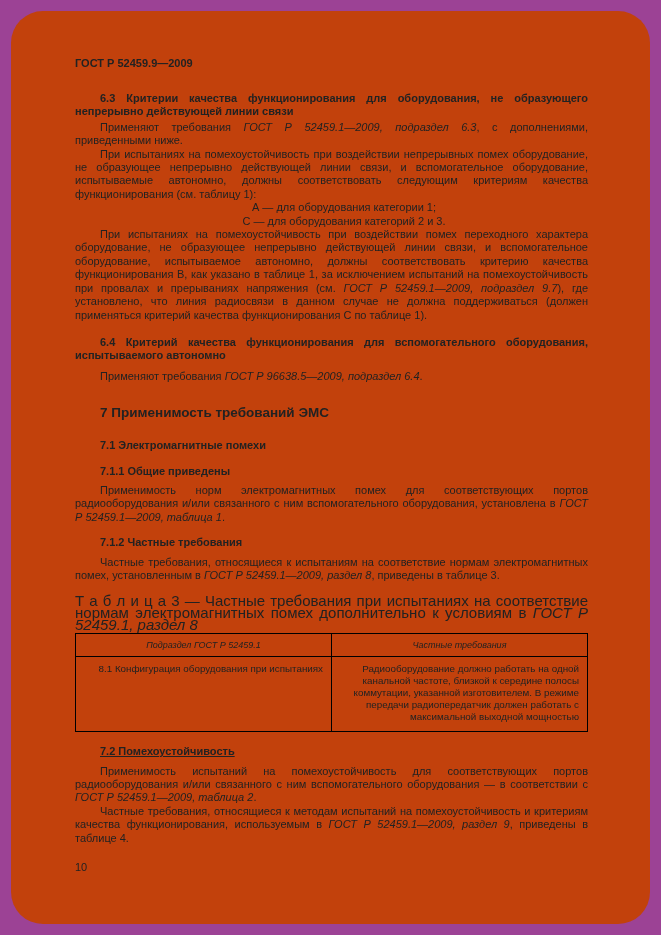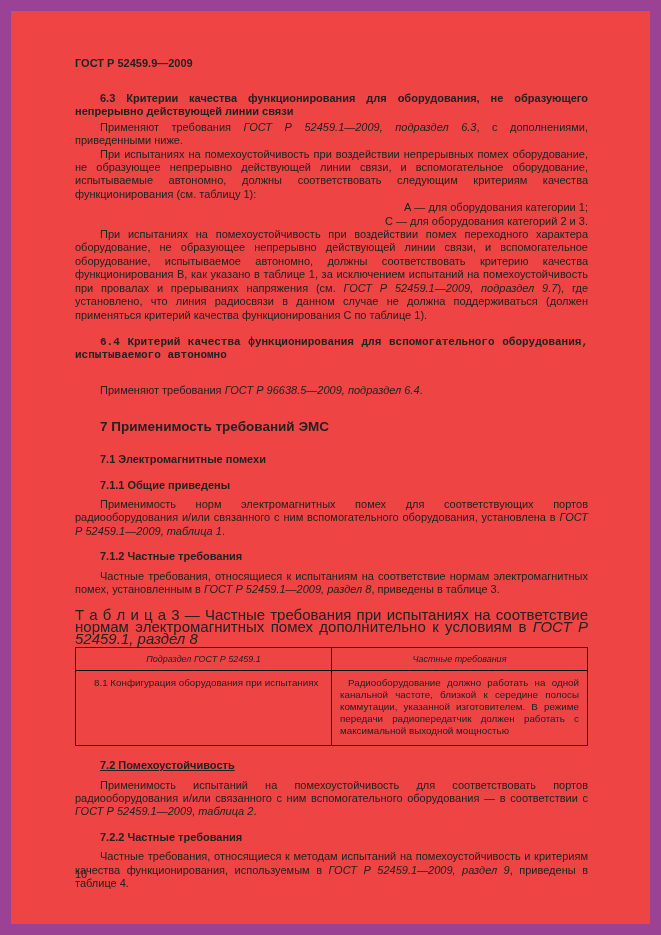--- a/index.html
+++ b/index.html
@@ -6,60 +6,61 @@
   body {
     width:661px; height:935px;
     background: var(--accent, #9c4295);
     font-family: "Liberation Sans", sans-serif;
     color:#222;
   }
   .frame { width:661px; height:935px; box-sizing:border-box; padding:11px; }
   .page {
     position:relative;
     width:100%; height:100%;
-    background:#ef4444;
+    background:#c2410c;
     box-sizing:border-box;
     padding:46px 62px 40px 64px;
     overflow:hidden;
+    border-radius:32px;
   }
   .docnum { font-size:11px; font-weight:bold; margin:0 0 23px 0; }
   .para {
     font-size:11px; line-height:13.4px;
     margin:0; text-indent:25px; text-align:justify;
   }
   .bold { font-weight:bold;margin-top:12px; }
   .it { font-style:italic; }
   .h63 { margin-bottom:2px; }
-  .h64 { margin-top:14px; margin-bottom:21px;font-family:Liberation Mono, monospace; }
+  .h64 { margin-top:14px; margin-bottom:7px; }
   .h7-main { font-size:13.5px; line-height:16px; font-weight:bold; margin:22px 0 18px 0; text-indent:25px; }
   .h-sub { font-weight:bold; margin:12px 0 6px 0; }
   .list-item {
     font-size:11px; line-height:13.4px; margin:0;
-    padding-left:25px; text-indent:0; text-align:right;
+    padding-left:25px; text-indent:0; text-align:center;
   }
   .tbl-caption {
     font-size:15px; line-height:11.6px;
     margin:13px 0 3px 0; text-align:justify; text-indent:0;
   }
   table.tbl {
     width:100%; border-collapse:collapse;
     font-size:9.8px; line-height:12px;
     margin:0 0 2px 0;
   }
   table.tbl th, table.tbl td { border:1px solid #000; }
   table.tbl th {
     font-weight:normal; font-style:italic; font-size:9px;
     text-align:center; padding:5px 6px;
   }
-  table.tbl td { vertical-align:top; padding:6px 8px 8px 8px; }
+  table.tbl td { vertical-align:top; padding:6px 8px 8px 8px;text-align:right; }
   td.c1 { width:50%; text-indent:10px; }
   td.c2 { width:50%; text-indent:8px; text-align:justify; }
   .after-tbl { margin-top:13px;text-decoration:underline; }
   .pagenum {
-    position:absolute; left:64px; bottom:44px;
+    position:absolute; left:64px; bottom:51px;
     font-size:11px;
   }
 </style>
 </head>
 <body>
 
 <div class="frame">
   <div class="page">
 
     <div class="docnum">ГОСТ Р 52459.9—2009</div>
@@ -104,22 +105,21 @@
         <tr>
           <td class="c1">8.1 Конфигурация оборудования при испытаниях</td>
           <td class="c2">Радиооборудование должно работать на одной канальной частоте, близкой к середине полосы коммутации, указанной изготовителем. В режиме передачи радиопередатчик должен работать с максимальной выходной мощностью</td>
         </tr>
       </tbody>
     </table>
 
     <p class="para bold h-sub after-tbl">7.2 Помехоустойчивость</p>
 
 
-    <p class="para"><span>Применимость испытаний на помехоустойчивость для соответствовать портов радиооборудования и/или связанного с ним вспомогательного оборудования — в соответствии с </span><span class="it">ГОСТ Р 52459.1—2009, таблица 2</span><span>.</span></p>
+    <p class="para"><span>Применимость испытаний на помехоустойчивость для соответствующих портов радиооборудования и/или связанного с ним вспомогательного оборудования — в соответствии с </span><span class="it">ГОСТ Р 52459.1—2009, таблица 2</span><span>.</span></p>
 
-    <p class="para bold h-sub">7.2.2 Частные требования</p>
 
     <p class="para"><span>Частные требования, относящиеся к методам испытаний на помехоустойчивость и критериям качества функционирования, используемым в </span><span class="it">ГОСТ Р 52459.1—2009, раздел 9</span><span>, приведены в таблице 4.</span></p>
 
     <div class="pagenum">10</div>
 
   </div>
 </div>
 
 </body></html>

